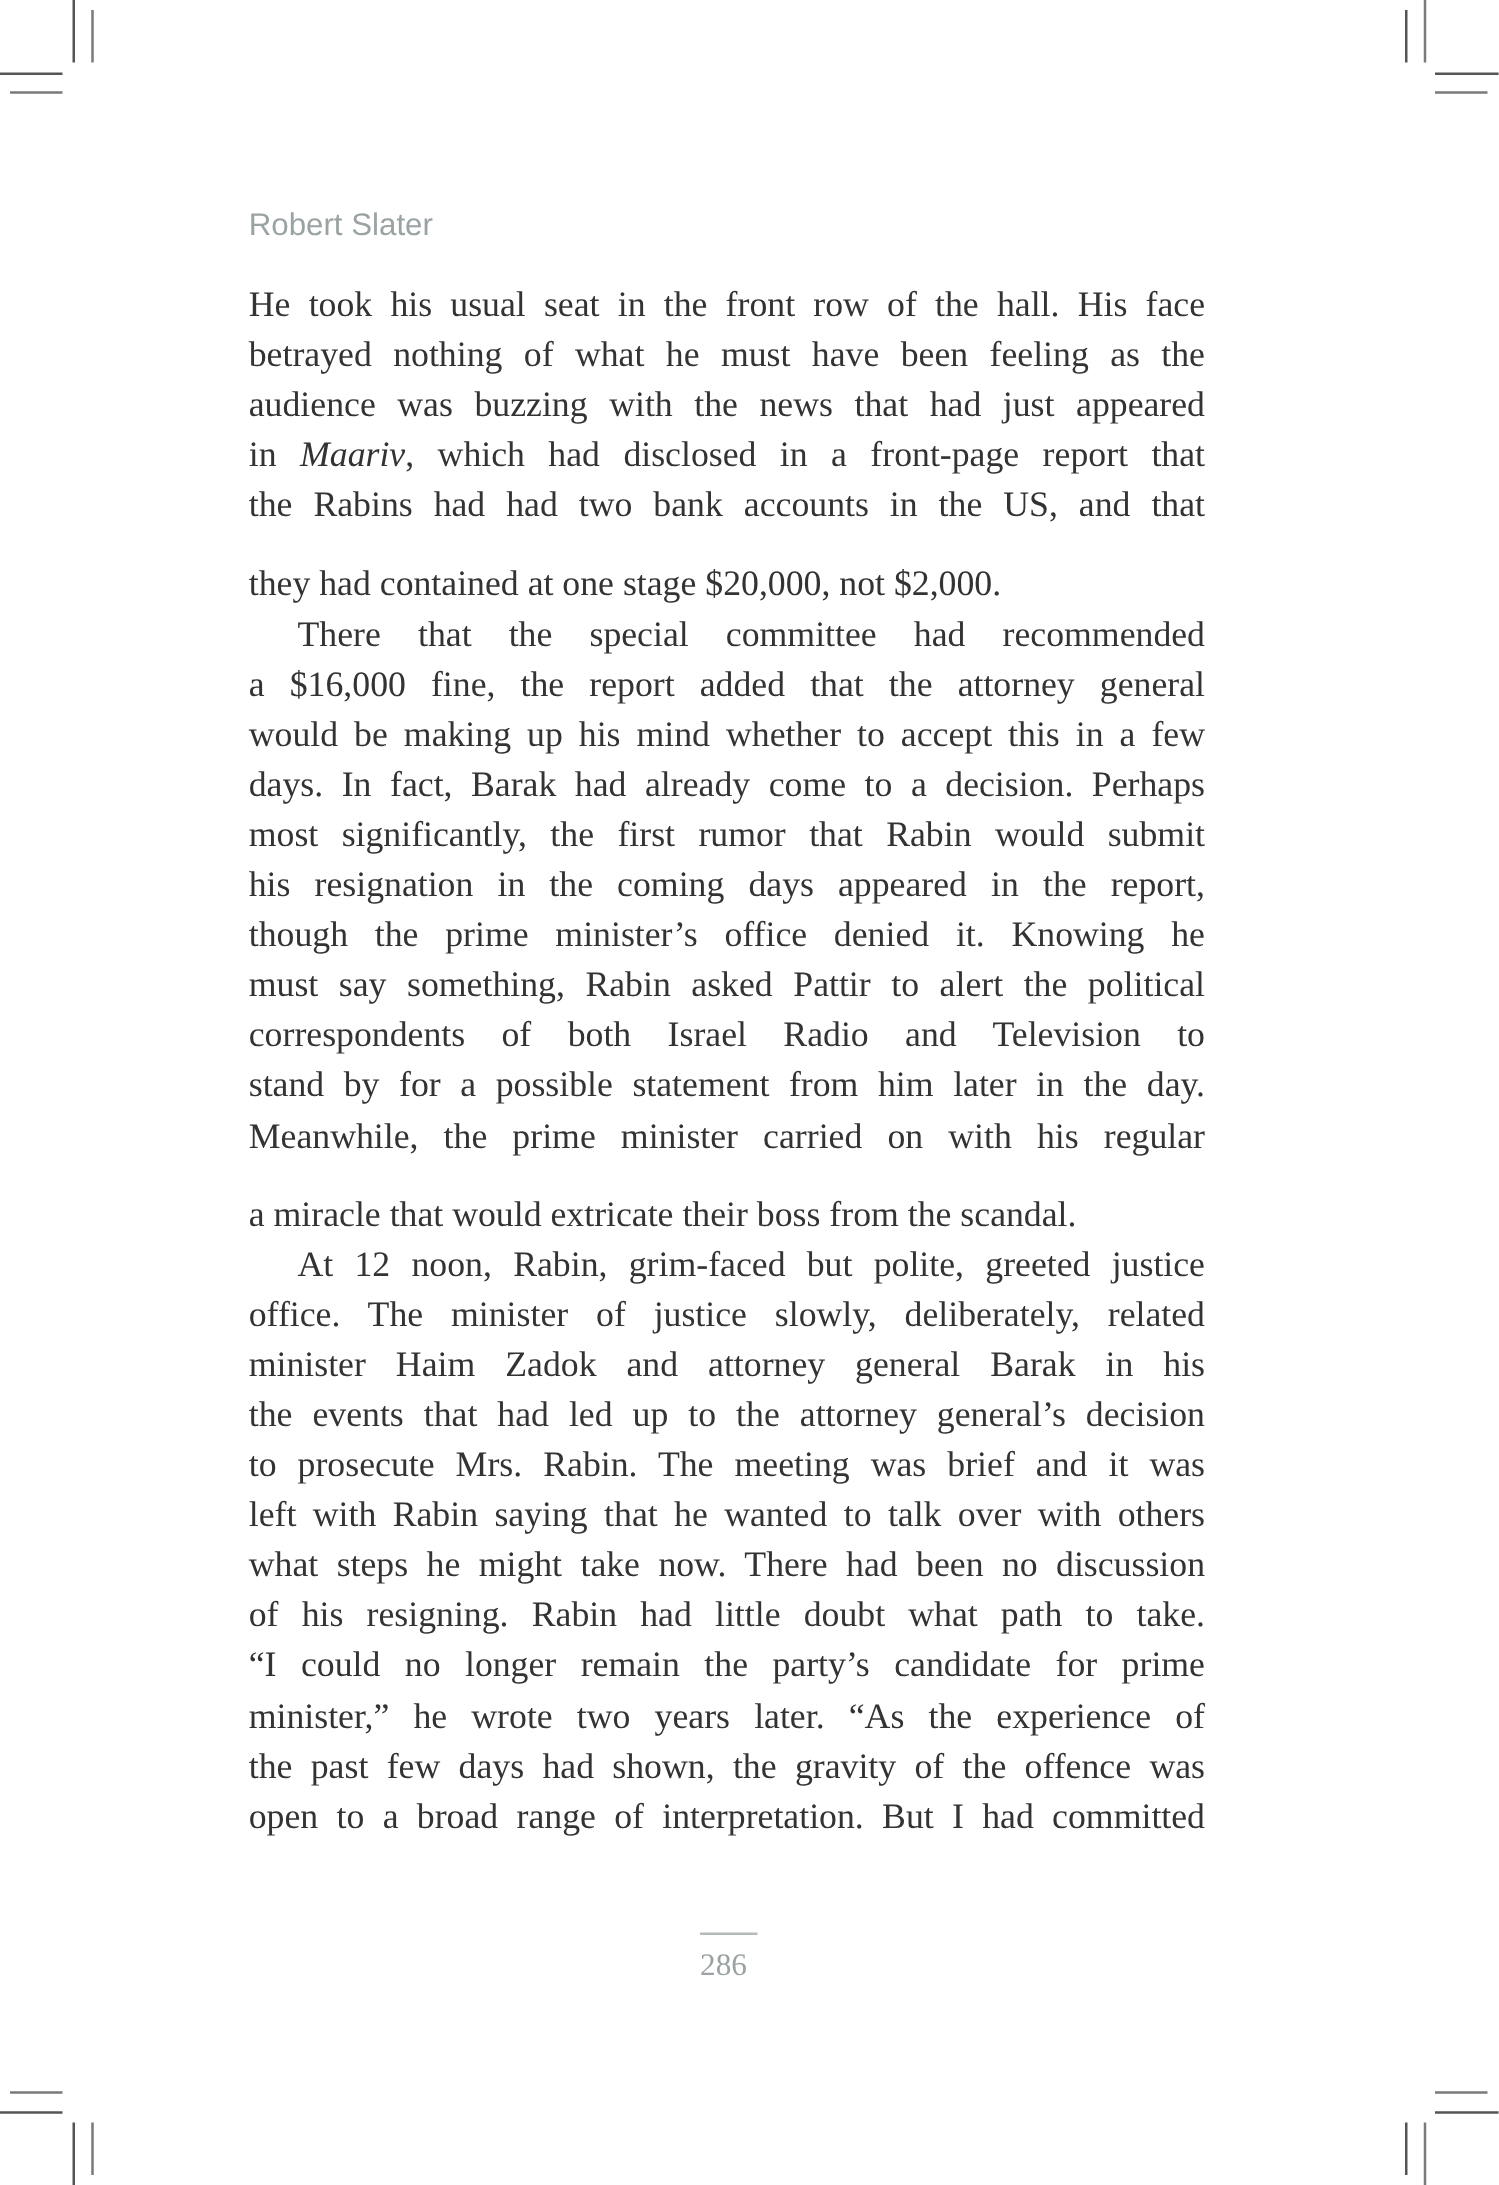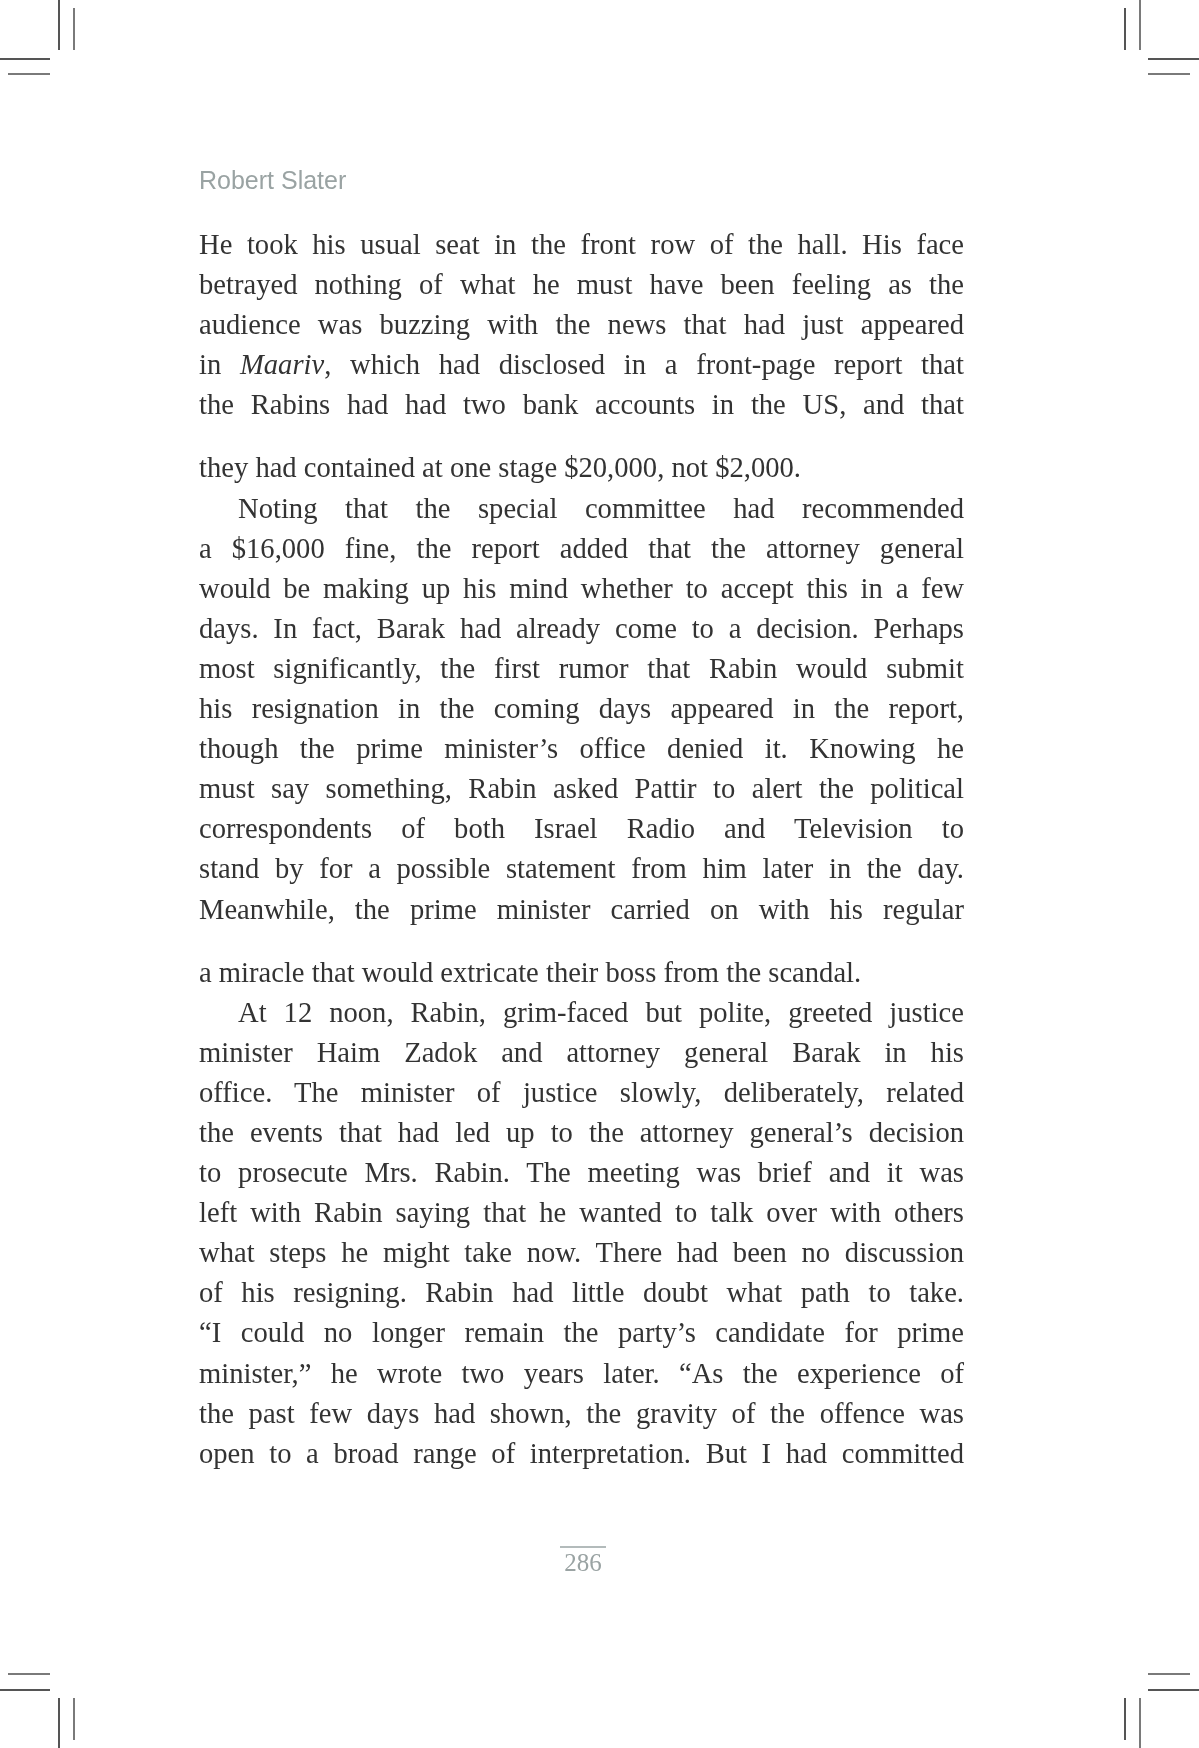--- a/index.html
+++ b/index.html
@@ -13,23 +13,23 @@
   }
   .body-text {
     position:absolute; left:199px; top:225px; width:765px;
     font-family:"Liberation Serif", serif; font-size:28.6px; line-height:40.1px;
     color:#333333; text-align:justify;
   }
   .line { display:block; text-align:justify; text-align-last:justify; white-space:nowrap; height:40.1px; }
   .line.last { text-align-last:left;margin-top:23px; }
   .line.indent { padding-left:39px; }
   .page-num {
-    position:absolute; left:560px; top:1546px; width:46px; text-align:center;
+    position:absolute; left:560px; top:1546px; width:46px; 
     font-family:"Liberation Serif", serif; font-size:25px; color:#9aa3a3;
-    border-top:2px solid #b3bbbb; line-height:28px; padding-top:1px;
+    border-top:2px solid #b3bbbb; line-height:28px; padding-top:11px;
   }
   em { font-style:italic; }
 </style>
 </head>
 <body>
 
 <div class="mark dark" style="left:58px;top:0;width:2px;height:50px;"></div>
 <div class="mark" style="left:73px;top:8px;width:2px;height:42px;"></div>
 <div class="mark dark" style="left:0;top:58px;width:50px;height:2px;"></div>
 <div class="mark" style="left:8px;top:73px;width:42px;height:2px;"></div>
@@ -54,37 +54,37 @@
 <div class="body-text" id="body-text">
     <div>
       <span class="line">He took his usual seat in the front row of the hall. His face</span>
       <span class="line">betrayed nothing of what he must have been feeling as the</span>
       <span class="line">audience was buzzing with the news that had just appeared</span>
       <span class="line">in <em>Maariv</em>, which had disclosed in a front-page report that</span>
       <span class="line">the Rabins had had two bank accounts in the US, and that</span>
       <span class="line last">they had contained at one stage $20,000, not $2,000.</span>
     </div>
     <div>
-      <span class="line indent">Noting that the special committee had recommended</span>
+      <span class="line indent">There that the special committee had recommended</span>
       <span class="line">a $16,000 fine, the report added that the attorney general</span>
       <span class="line">would be making up his mind whether to accept this in a few</span>
       <span class="line">days. In fact, Barak had already come to a decision. Perhaps</span>
       <span class="line">most significantly, the first rumor that Rabin would submit</span>
       <span class="line">his resignation in the coming days appeared in the report,</span>
       <span class="line">though the prime minister’s office denied it. Knowing he</span>
       <span class="line">must say something, Rabin asked Pattir to alert the political</span>
       <span class="line">correspondents of both Israel Radio and Television to</span>
       <span class="line">stand by for a possible statement from him later in the day.</span>
       <span class="line">Meanwhile, the prime minister carried on with his regular</span>
       <span class="line last">a miracle that would extricate their boss from the scandal.</span>
     </div>
     <div>
       <span class="line indent">At 12 noon, Rabin, grim-faced but polite, greeted justice</span>
+      <span class="line">office. The minister of justice slowly, deliberately, related</span>
       <span class="line">minister Haim Zadok and attorney general Barak in his</span>
-      <span class="line">office. The minister of justice slowly, deliberately, related</span>
       <span class="line">the events that had led up to the attorney general’s decision</span>
       <span class="line">to prosecute Mrs. Rabin. The meeting was brief and it was</span>
       <span class="line">left with Rabin saying that he wanted to talk over with others</span>
       <span class="line">what steps he might take now. There had been no discussion</span>
       <span class="line">of his resigning. Rabin had little doubt what path to take.</span>
       <span class="line">“I could no longer remain the party’s candidate for prime</span>
       <span class="line">minister,” he wrote two years later. “As the experience of</span>
       <span class="line">the past few days had shown, the gravity of the offence was</span>
       <span class="line">open to a broad range of interpretation. But I had committed</span>
     </div>

